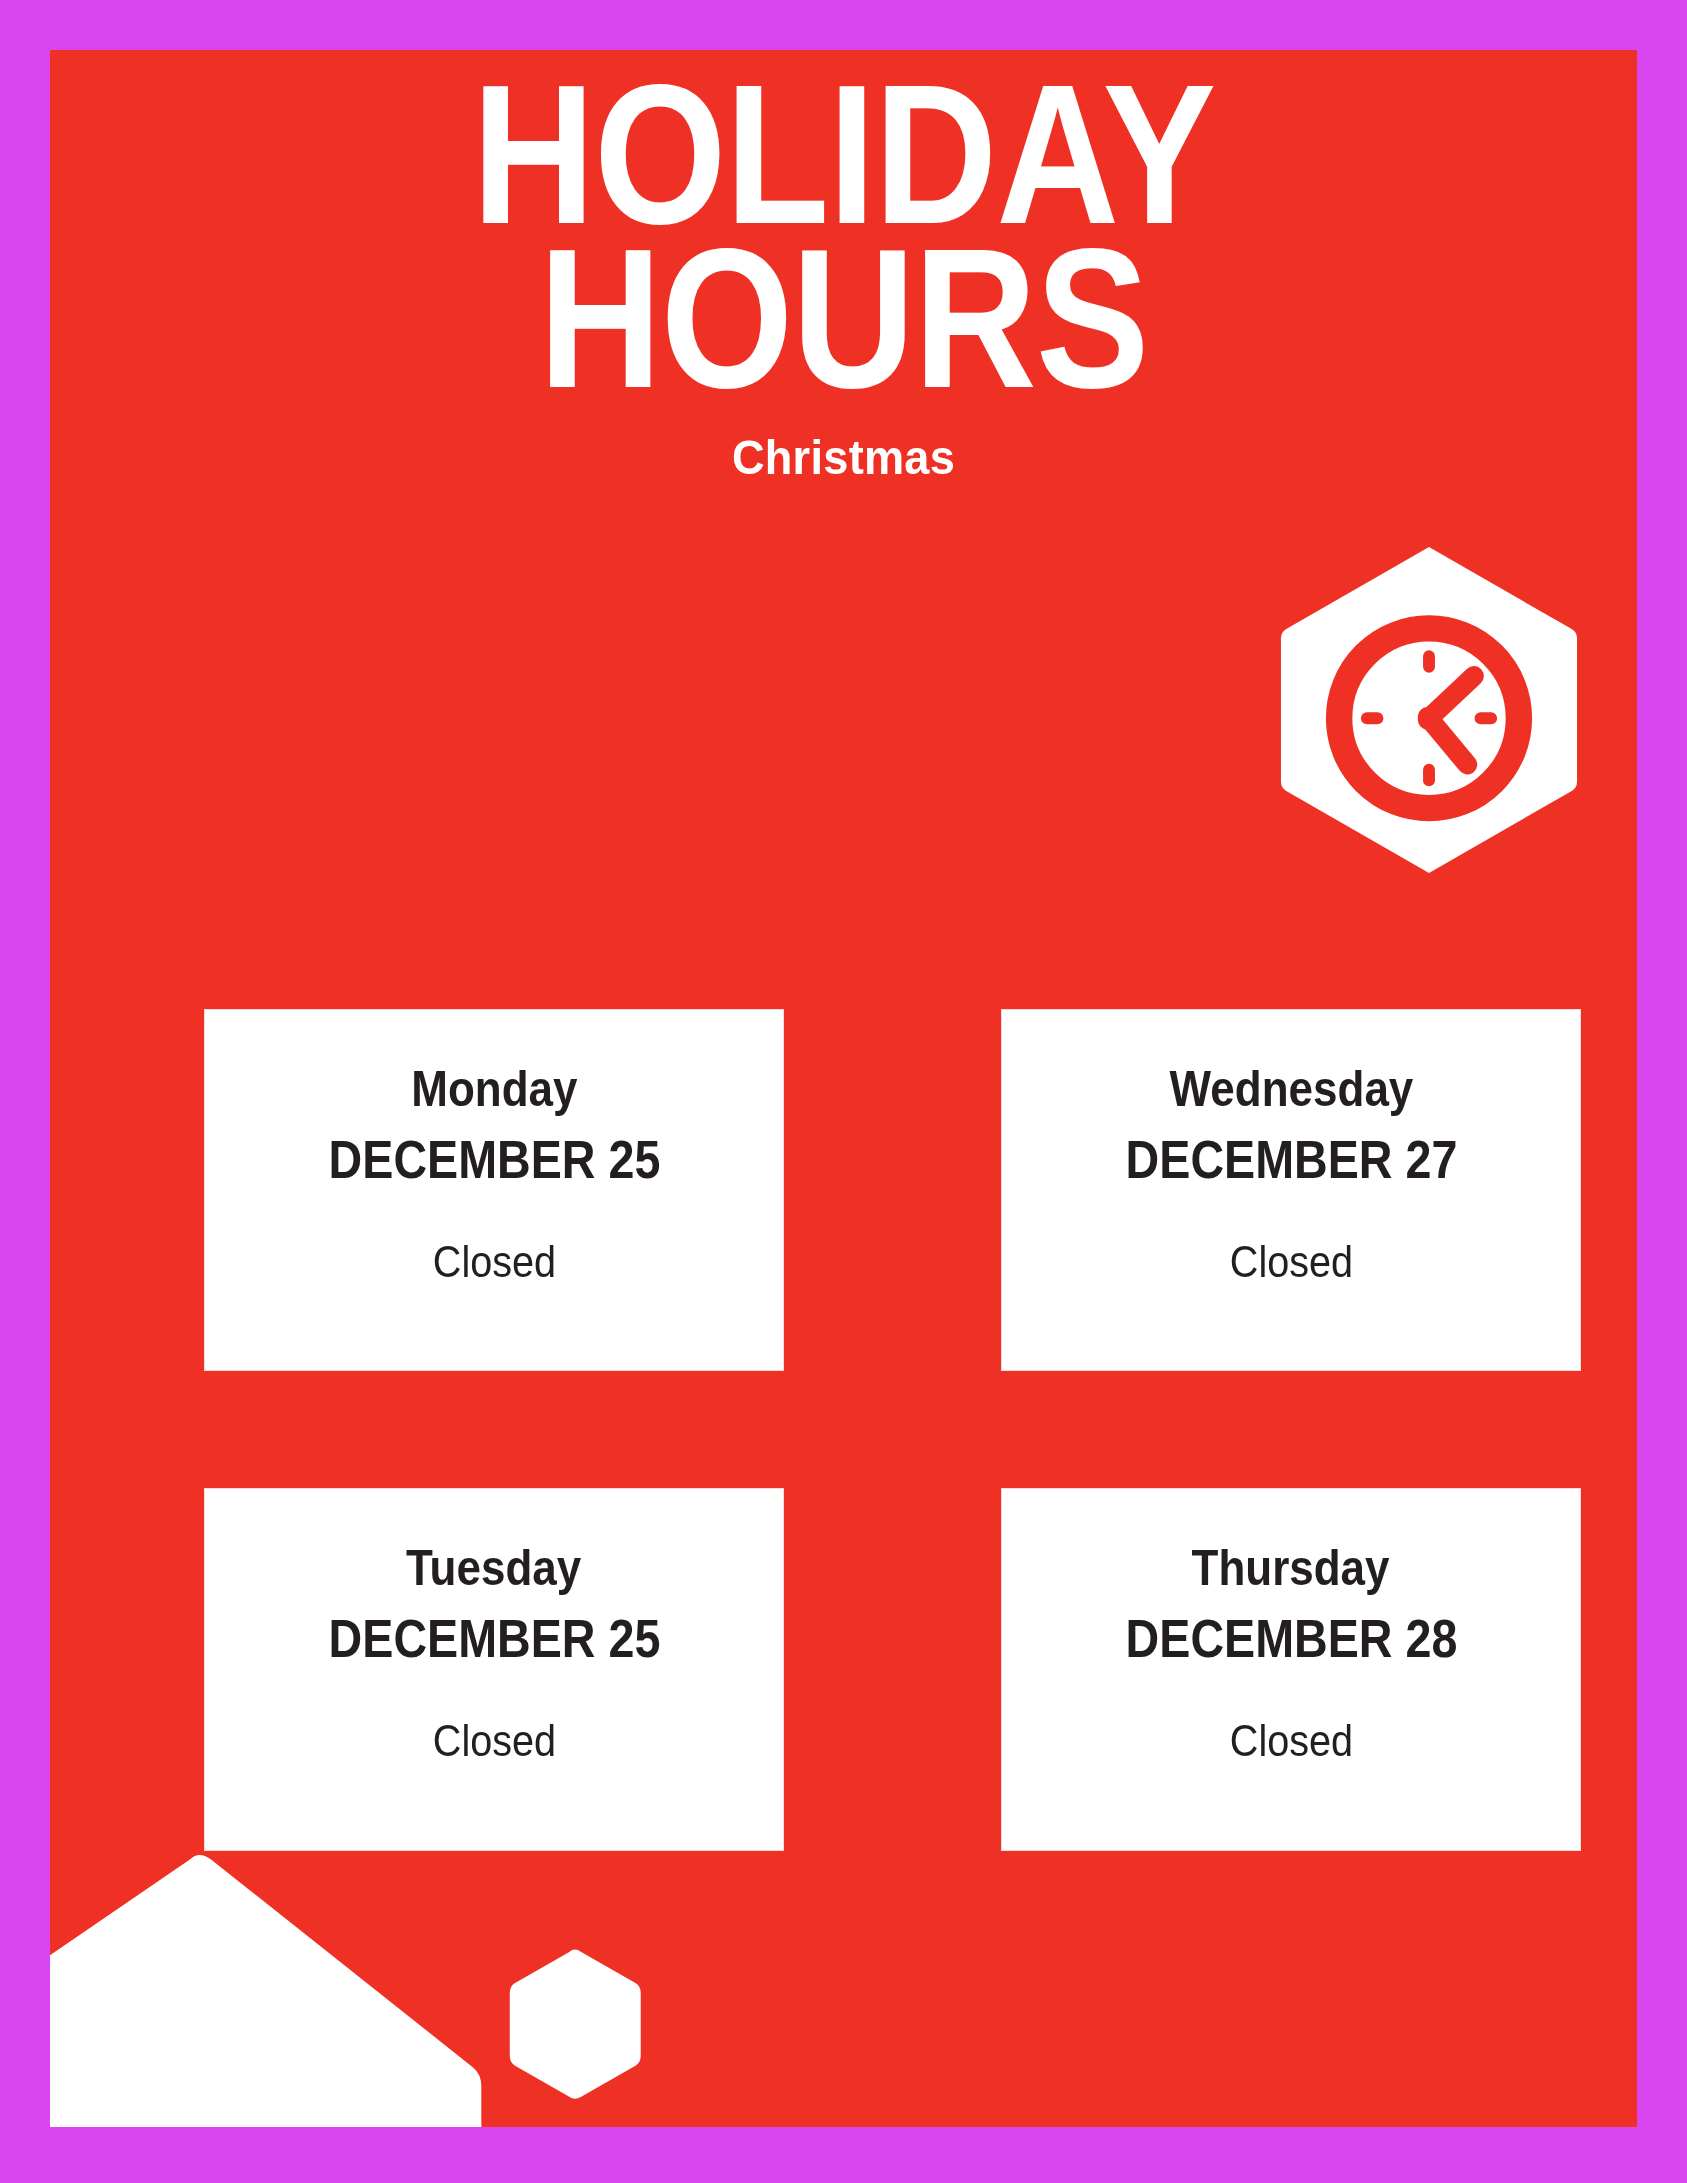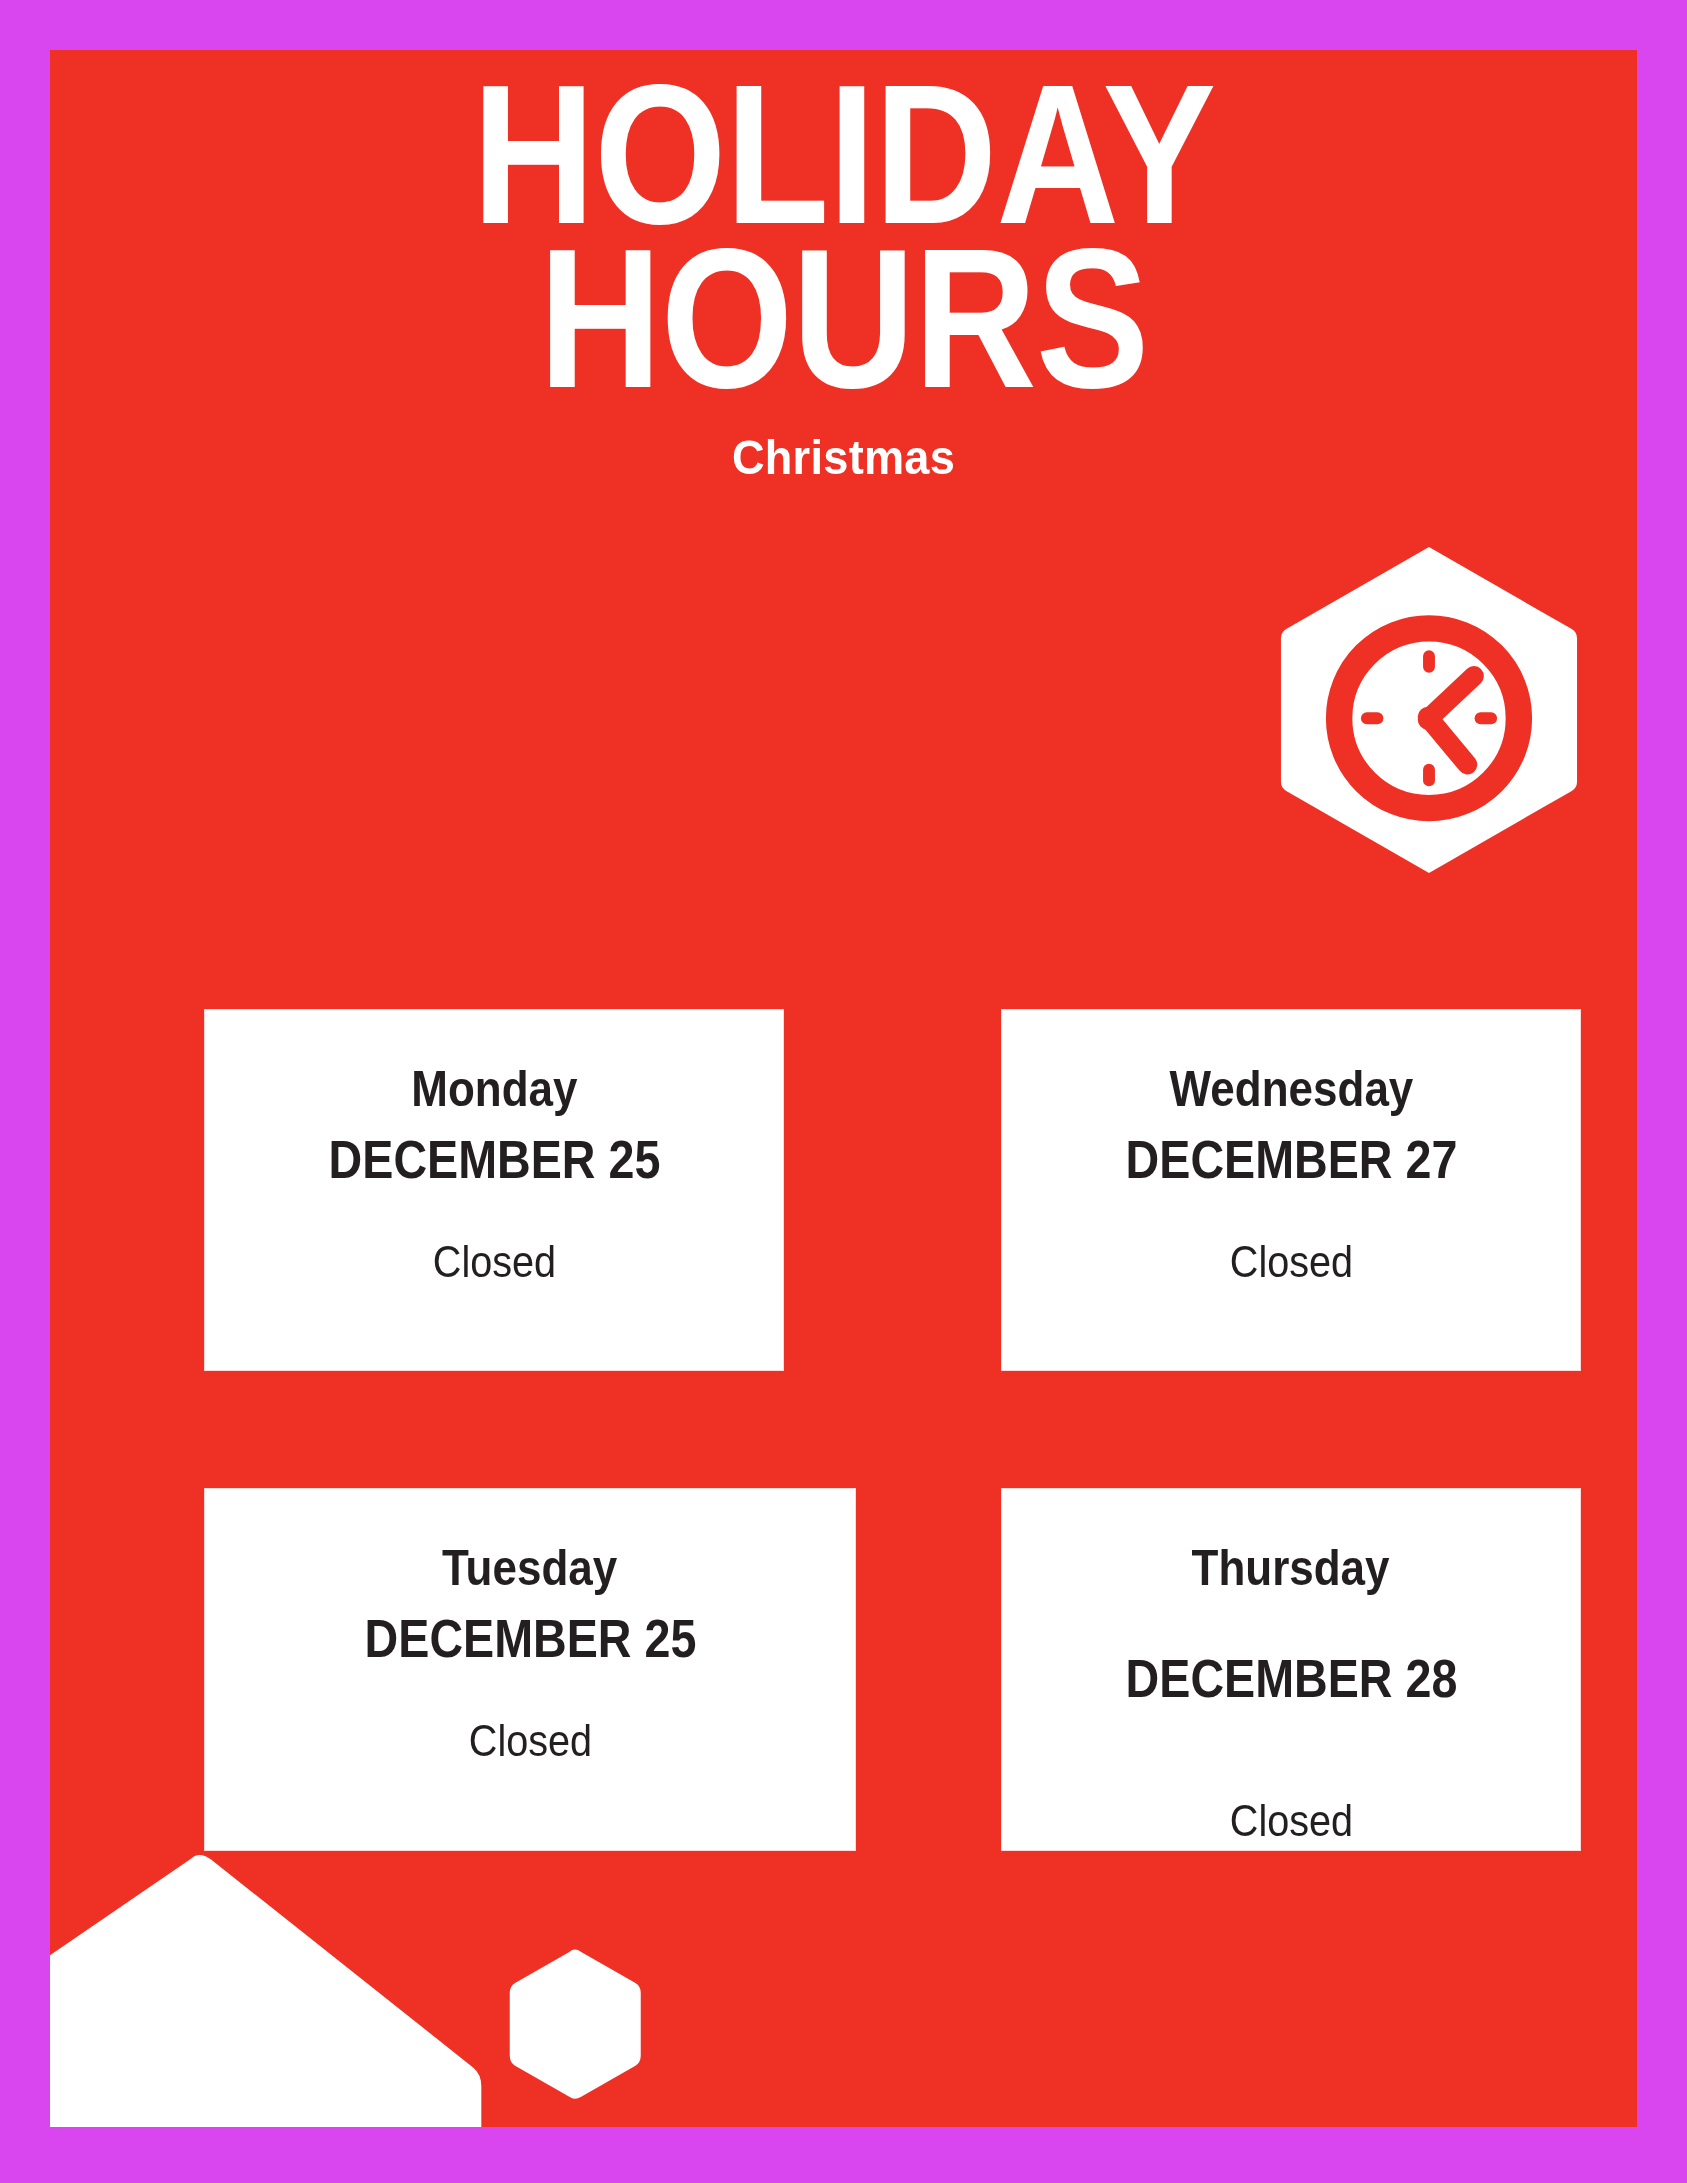--- a/index.html
+++ b/index.html
@@ -87,22 +87,22 @@
     background: #ffffff;
     box-sizing: border-box;
     border: 1.3px solid #ffd9d5;
     padding: 0;
     display: flex;
     flex-direction: column;
     align-items: center;
   }
   .card.c0 { left: 0;      top: 0;   width: 580px; height: 362px; }
   .card.c1 { left: 797px; top: 0;   width: 580px; height: 362px; }
-  .card.c2 { left: 0;      top: 479px; width: 652px; height: 363px; }
-  .card.c3 { left: 797px; top: 479px; width: 580px; height: 363px; gap: 40px; }
+  .card.c2 { left: 0;      top: 479px; width: 580px; height: 363px; }
+  .card.c3 { left: 797px; top: 479px; width: 580px; height: 363px; }
 
   .card-day {
     margin: 0;
     padding-top: 54px;
     color: #231f20;
     font-family: "Liberation Sans Narrow", "Liberation Sans", sans-serif;
     font-weight: 700;
     font-size: 50px;
     line-height: 1;
     letter-spacing: 0px;

